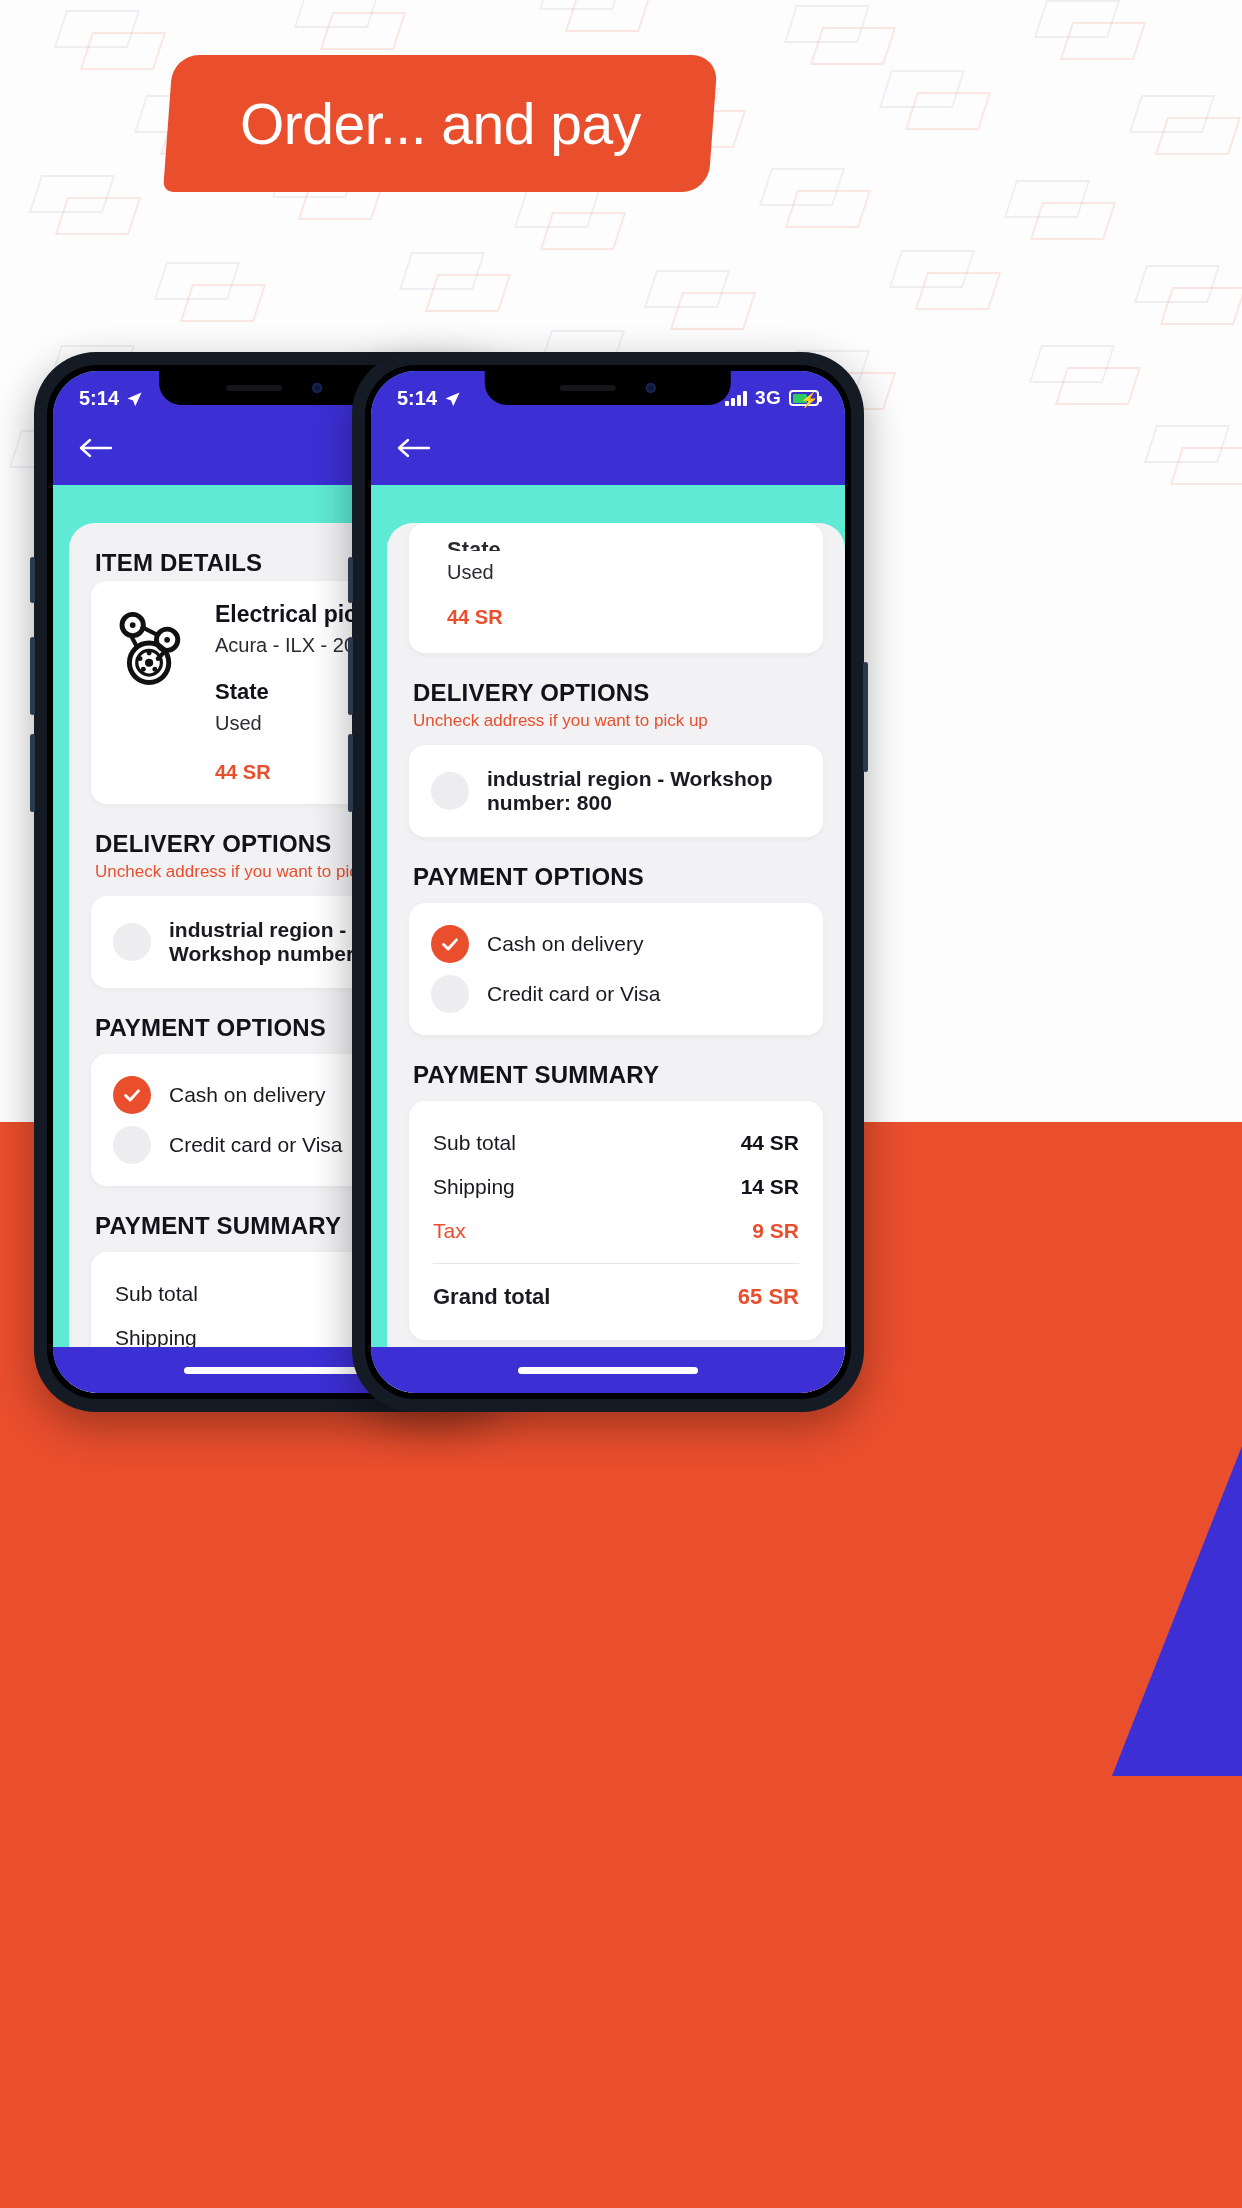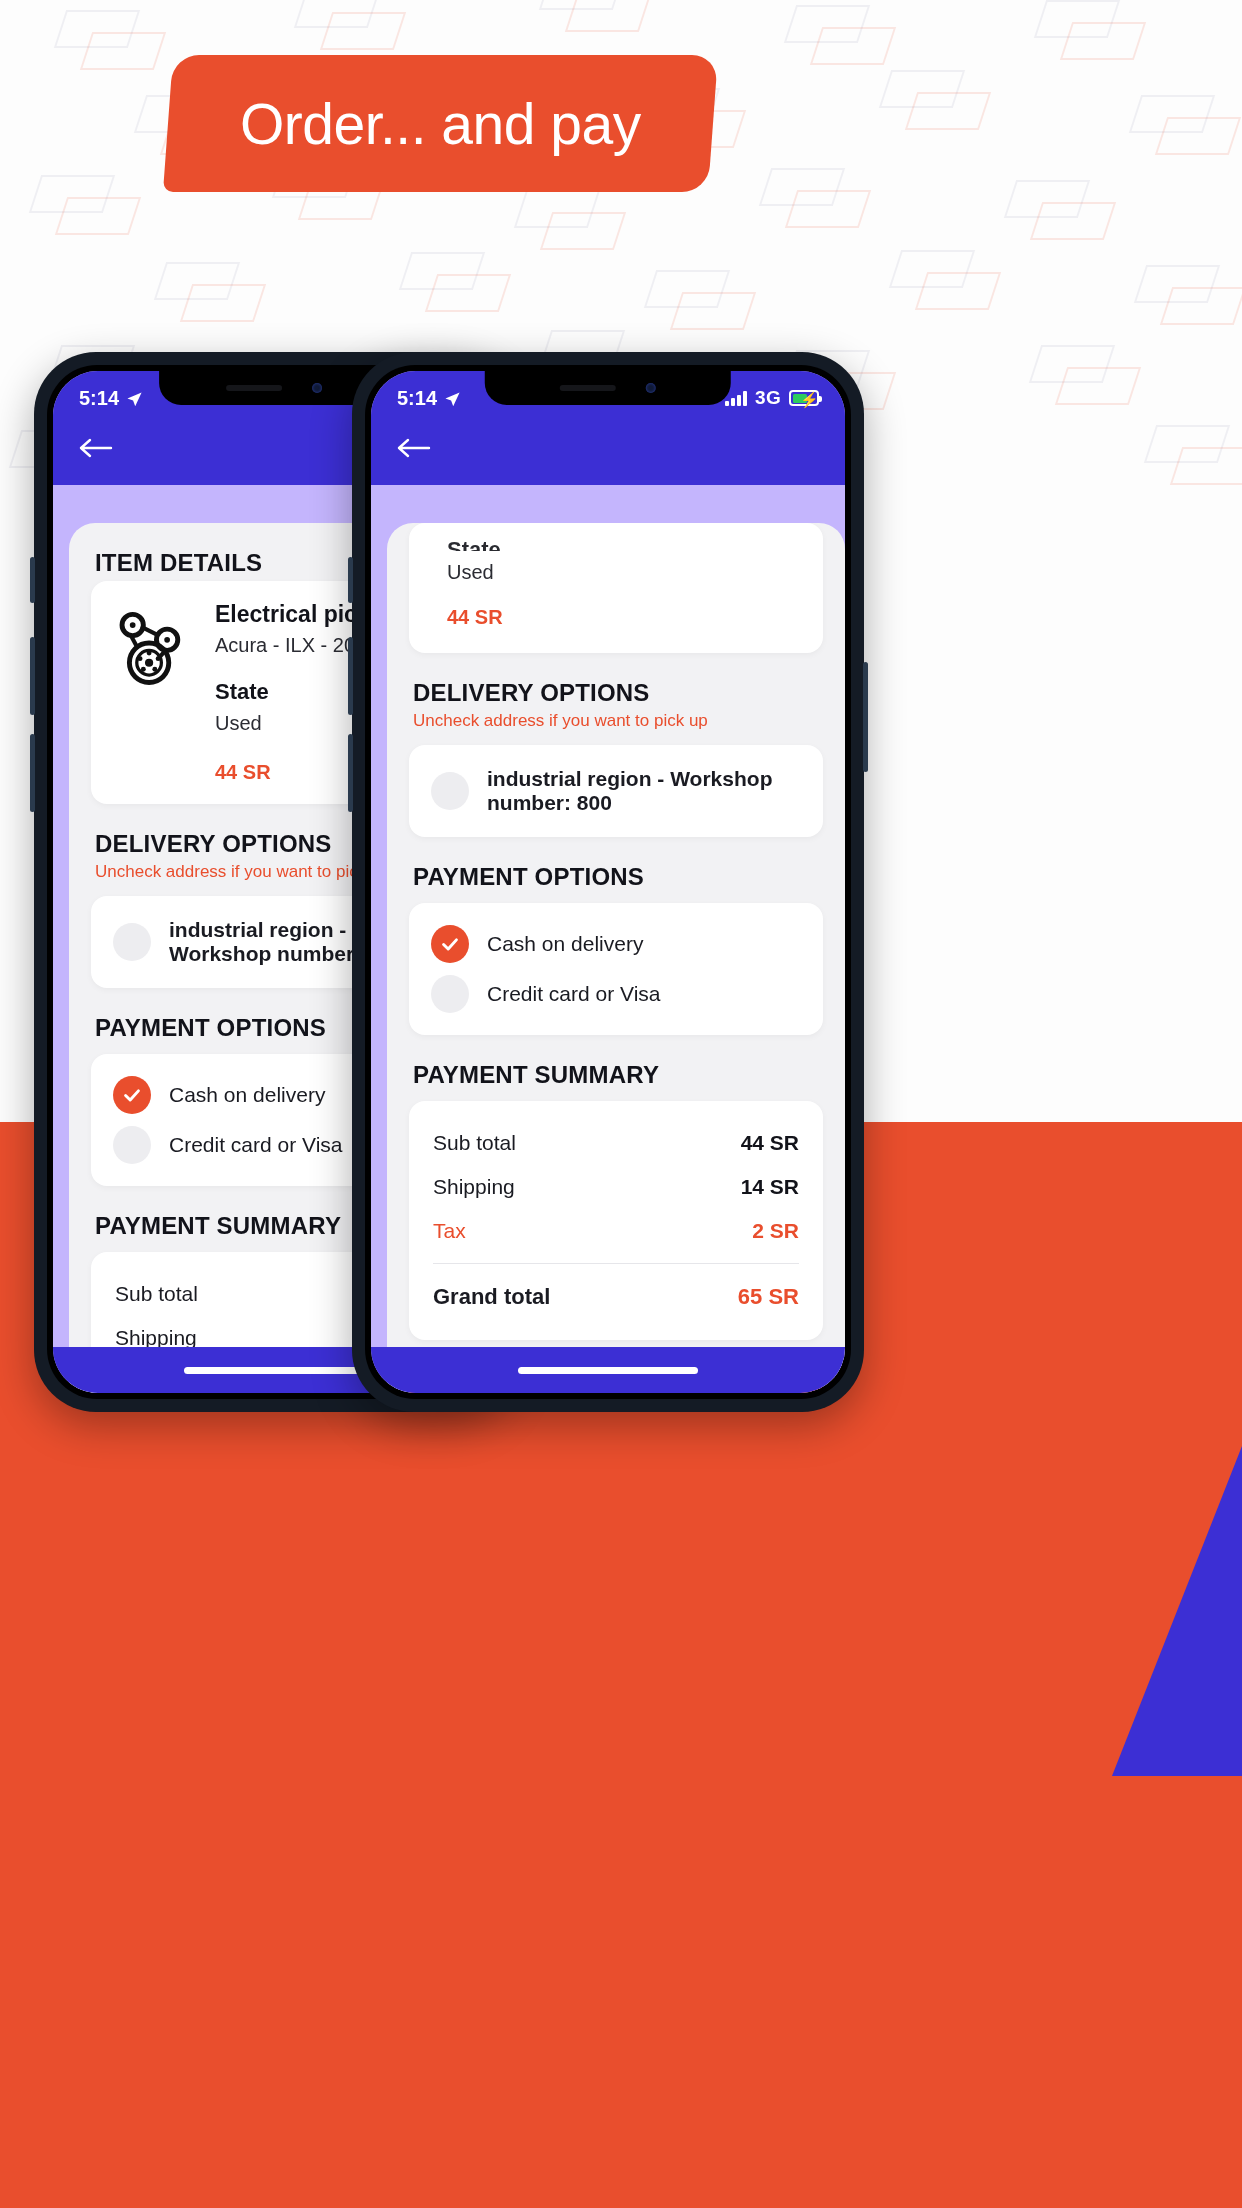--- a/index.html
+++ b/index.html
@@ -72,21 +72,21 @@
     background: #000;
     border-radius: 50px;
     padding: 6px;
     overflow: hidden;
   }
   .screen {
     position: relative;
     width: 100%; height: 100%;
     border-radius: 45px;
     overflow: hidden;
-    background: #c4b5fd;
+    background: #5eead4;
   }
 
   #phone-left  { left: 34px;  top: 352px; width: 480px; height: 1060px; }
   #phone-right { left: 352px; top: 352px; width: 512px; height: 1060px; }
 
   
   .sidebtn { position: absolute; width: 5px; background: #2a3a4d; border-radius: 3px; z-index: 7; }
 
   
   .notch {
@@ -481,21 +481,21 @@
             <div class="sum-row">
               <span class="sum-k">Sub total</span>
               <span class="sum-v">44 SR</span>
             </div>
             <div class="sum-row">
               <span class="sum-k">Shipping</span>
               <span class="sum-v">14 SR</span>
             </div>
             <div class="sum-row tax">
               <span class="sum-k">Tax</span>
-              <span class="sum-v">2 SR</span>
+              <span class="sum-v">9 SR</span>
             </div>
             <div class="sum-div"></div>
             <div class="sum-row grand">
               <span class="sum-k">Grand total</span>
               <span class="sum-v">65 SR</span>
             </div>
           </div>
 
           <button class="cta">Place order</button>
         </div>

